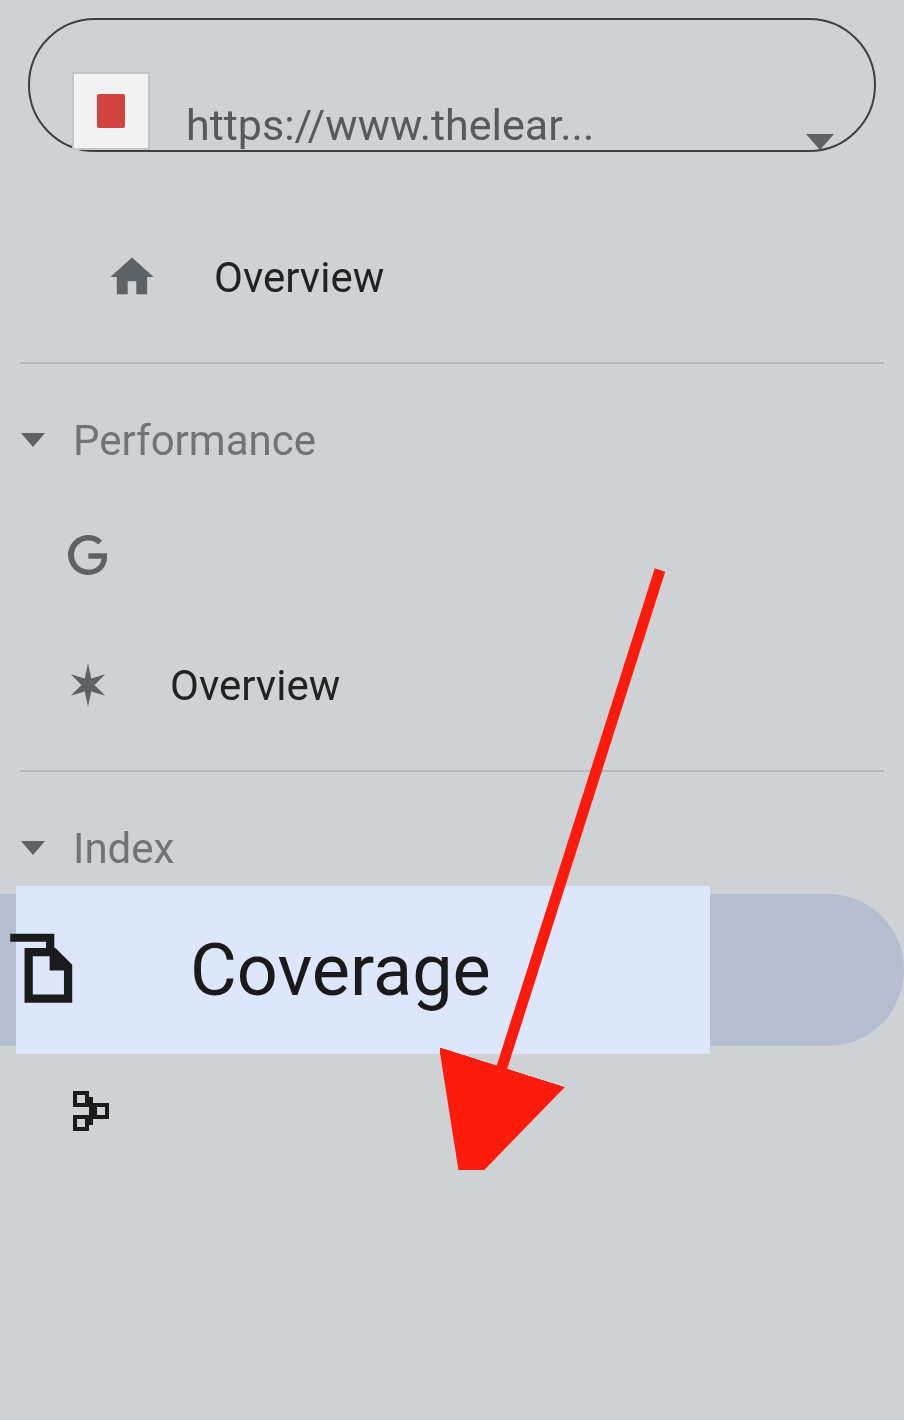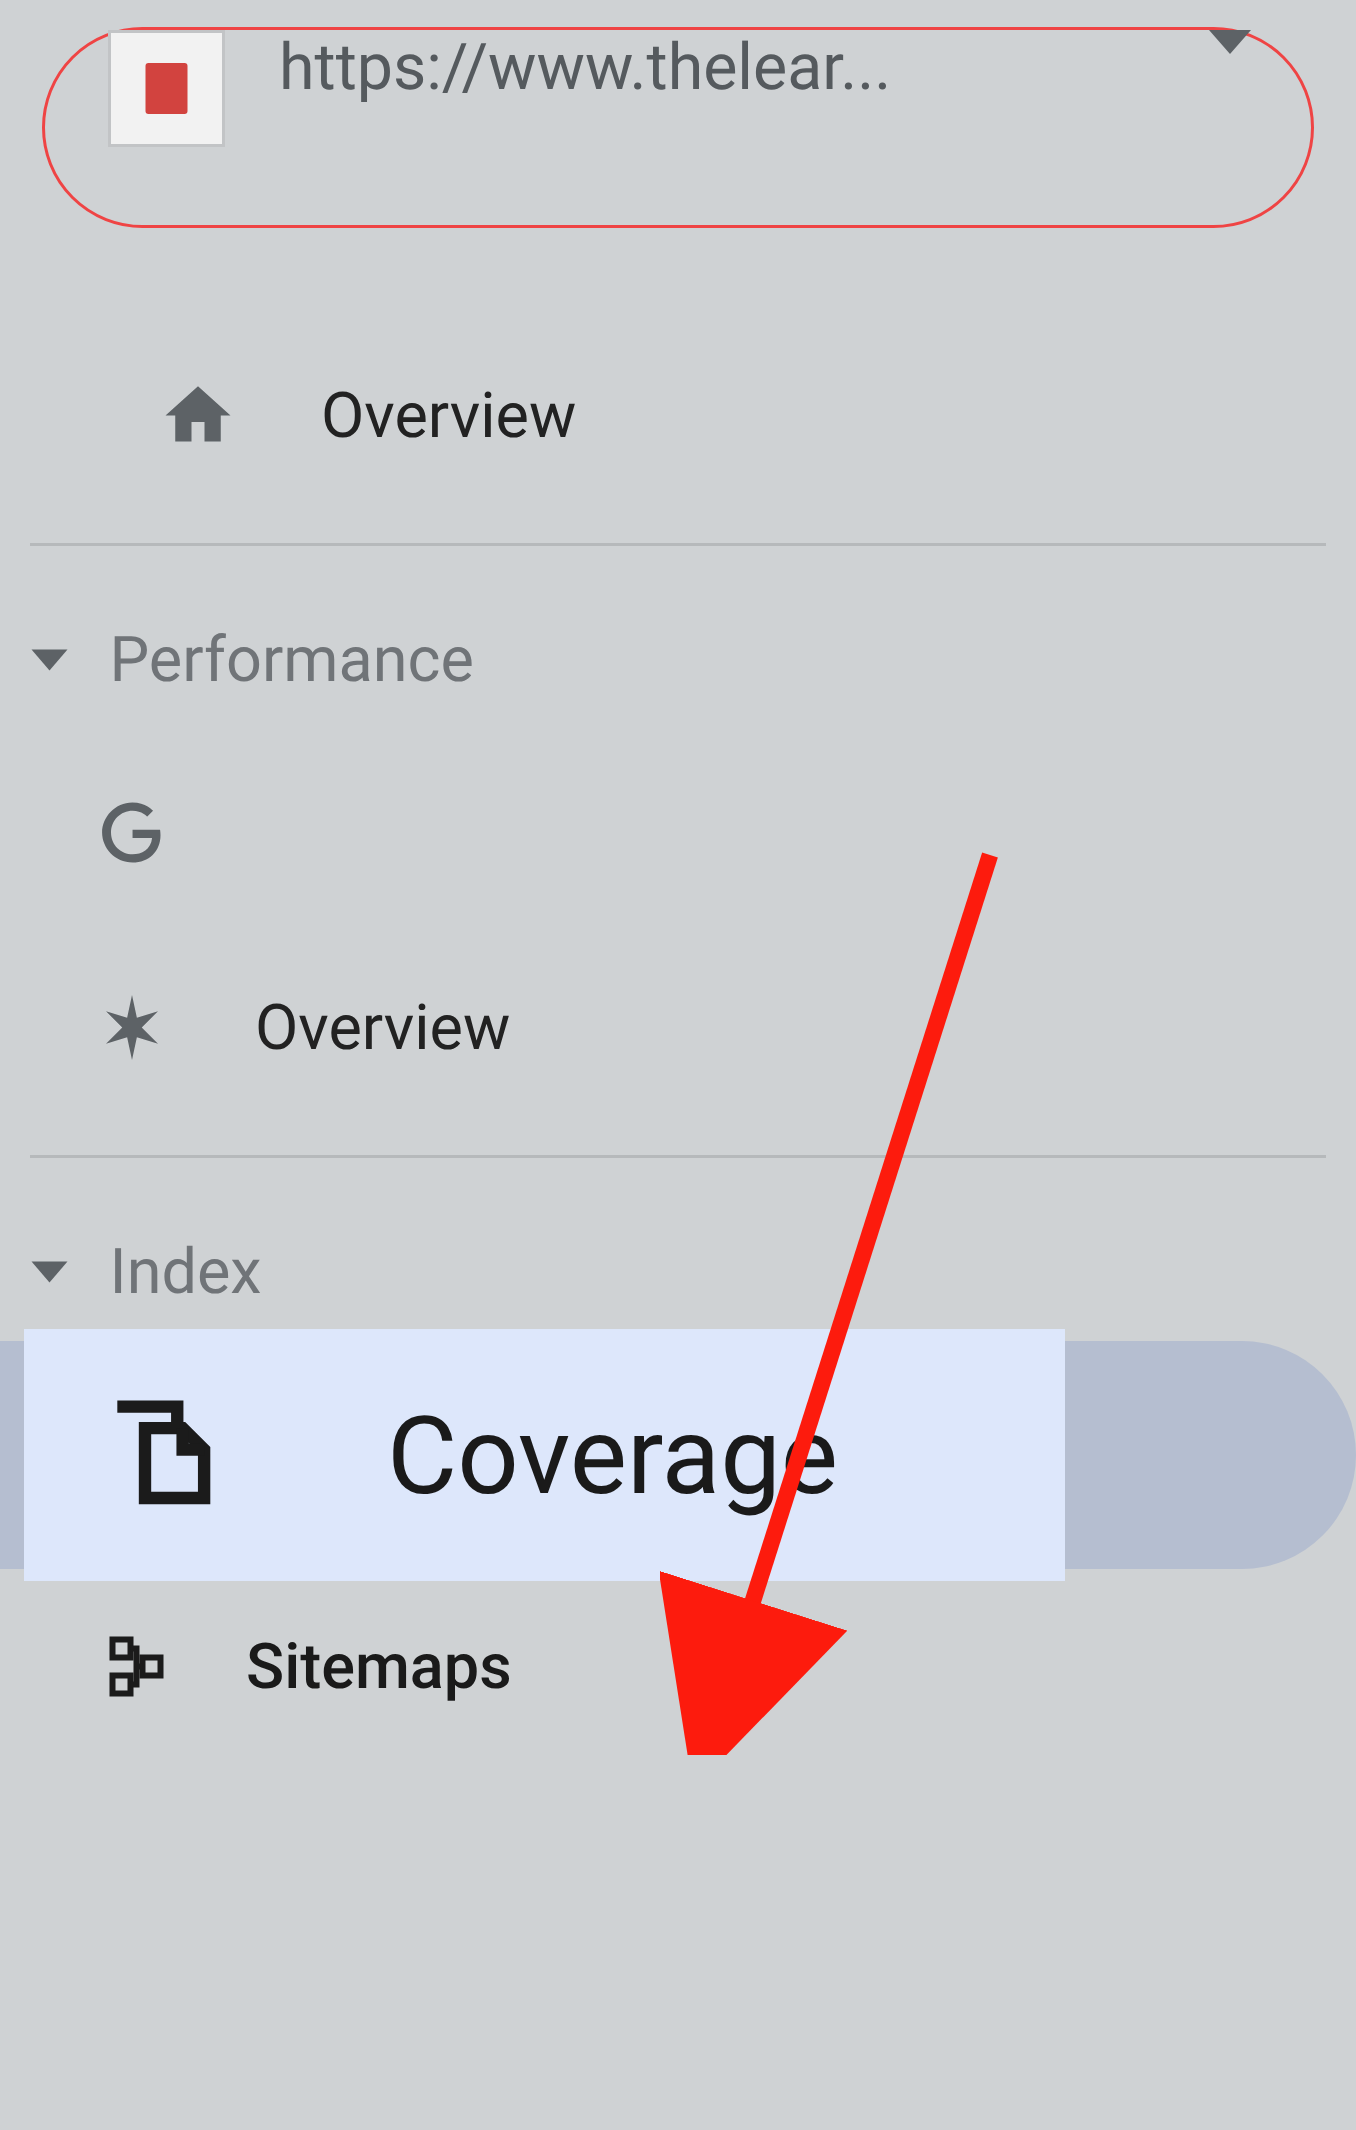--- a/index.html
+++ b/index.html
@@ -7,24 +7,24 @@
       width: 904px;
       height: 1420px;
       background: #cfd2d4;
       font-family: 'Roboto', Arial, sans-serif;
       overflow: hidden;
       position: relative;
     }
     .property-selector {
       margin: 18px 28px 0 28px;
       height: 134px;
-      border: 2px solid #ef4444;
+      border: 2px solid #404040;
       border-radius: 67px;
       display: flex;
-      align-items: flex-start;
+      align-items: flex-end;
       padding: 0 40px 0 42px;
       cursor: pointer;
     }
     .favicon-box {
       width: 78px;
       height: 78px;
       background: #f2f2f2;
       border: 2px solid #c2c4c6;
       display: flex;
       align-items: center;
@@ -132,21 +132,20 @@
       height: 168px;
       background: #dde7fb;
     }
     .coverage-content {
       position: absolute;
       left: 0;
       top: 0;
       height: 152px;
       display: flex;
       align-items: center;
-      padding-left: 68px;
     }
     .coverage-icon {
       width: 86px;
       height: 86px;
       display: flex;
       align-items: center;
       justify-content: center;
     }
     .coverage-label {
       font-size: 72px;
@@ -247,21 +246,20 @@
 
 <div class="sitemaps-row">
   <div class="nav-icon" style="width:50px;height:50px;">
     <svg viewBox="0 0 24 24" width="48" height="48" fill="none" stroke="#1b1b1b" stroke-width="2">
       <rect x="3" y="3" width="6" height="6"></rect>
       <rect x="13" y="9" width="6" height="6"></rect>
       <rect x="3" y="15" width="6" height="6"></rect>
       <path d="M9 6 h2 v12 h-2 M11 12 h2"></path>
     </svg>
   </div>
-  <div class="sitemaps-label">Sitemaps</div>
 </div>
 
 <svg class="arrow-annotation" width="260" height="610">
   <defs>
     <marker id="arrowhead" markerWidth="12" markerHeight="12" refX="6" refY="6" orient="auto">
       <path d="M0,0 L12,6 L0,12 Z" fill="#fd1b0d"></path>
     </marker>
   </defs>
   <line x1="220" y1="10" x2="42" y2="570" stroke="#fd1b0d" stroke-width="11" marker-end="url(#arrowhead)"></line>
 </svg>

